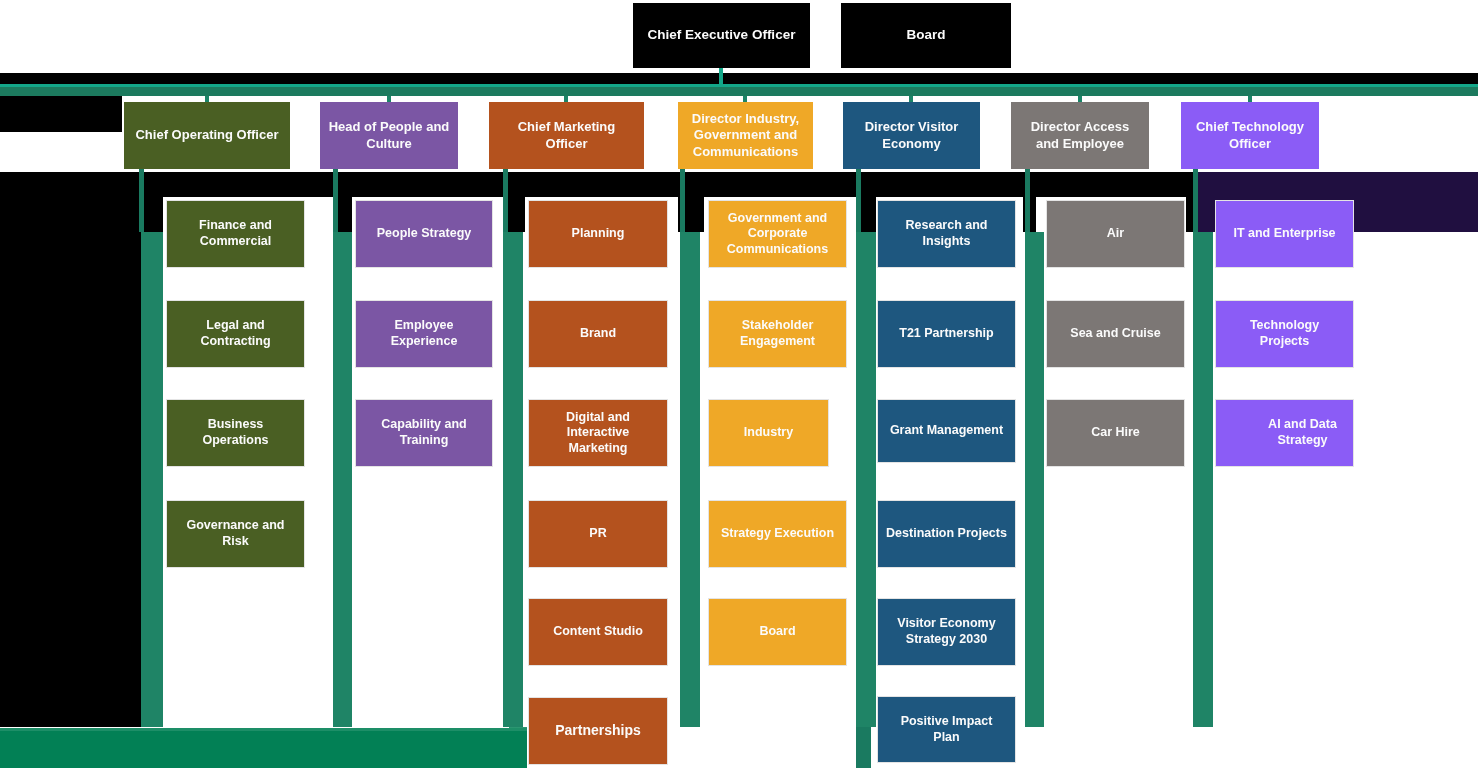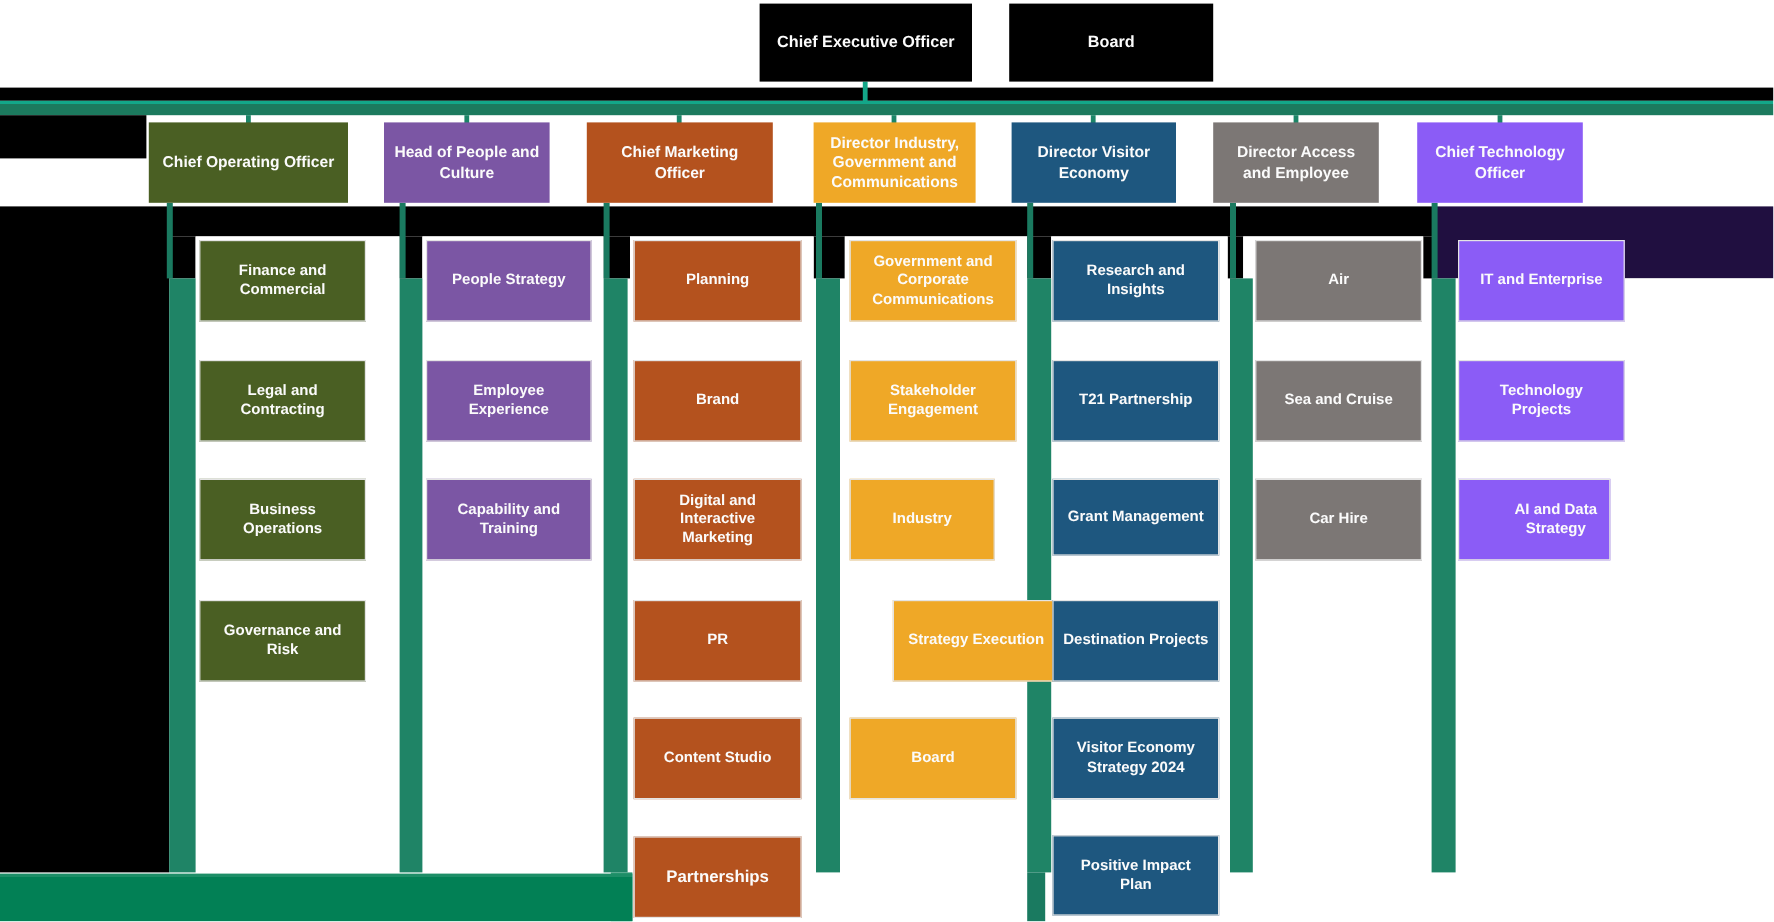--- a/index.html
+++ b/index.html
@@ -114,31 +114,31 @@
   <div class="box sub c-rust" style="left:528px;top:200px;width:140px;height:68px;">Planning</div>
   <div class="box sub c-rust" style="left:528px;top:300px;width:140px;height:68px;">Brand</div>
   <div class="box sub c-rust" style="left:528px;top:399px;width:140px;height:68px;">Digital and Interactive Marketing</div>
   <div class="box sub c-rust" style="left:528px;top:500px;width:140px;height:68px;">PR</div>
   <div class="box sub c-rust" style="left:528px;top:598px;width:140px;height:68px;">Content Studio</div>
   <div class="box sub c-rust fs14" style="left:528px;top:697px;width:140px;height:68px;">Partnerships</div>
 
   <div class="box sub c-amber" style="left:708px;top:200px;width:139px;height:68px;padding:2px 4px;">Government and Corporate Communications</div>
   <div class="box sub c-amber" style="left:708px;top:300px;width:139px;height:68px;">Stakeholder Engagement</div>
   <div class="box sub c-amber" style="left:708px;top:399px;width:121px;height:68px;">Industry</div>
-  <div class="box sub c-amber" style="left:744px;top:500px;width:139px;height:68px;padding:4px 2px;">Strategy Execution</div>
+  <div class="box sub c-amber" style="left:708px;top:500px;width:139px;height:68px;padding:4px 2px;">Strategy Execution</div>
   <div class="box sub c-amber" style="left:708px;top:598px;width:139px;height:68px;">Board</div>
 
   <div class="box sub c-blue" style="left:877px;top:200px;width:139px;height:68px;">Research and Insights</div>
   <div class="box sub c-blue" style="left:877px;top:300px;width:139px;height:68px;">T21 Partnership</div>
   <div class="box sub c-blue" style="left:877px;top:399px;width:139px;height:64px;">Grant Management</div>
   <div class="box sub c-blue" style="left:877px;top:500px;width:139px;height:68px;">Destination Projects</div>
-  <div class="box sub c-blue" style="left:877px;top:598px;width:139px;height:68px;">Visitor Economy Strategy 2024</div>
+  <div class="box sub c-blue" style="left:877px;top:598px;width:139px;height:68px;">Visitor Economy Strategy 2030</div>
   <div class="box sub c-blue" style="left:877px;top:696px;width:139px;height:67px;">Positive Impact Plan</div>
 
   <div class="box sub c-gray" style="left:1046px;top:200px;width:139px;height:68px;">Air</div>
   <div class="box sub c-gray" style="left:1046px;top:300px;width:139px;height:68px;">Sea and Cruise</div>
   <div class="box sub c-gray" style="left:1046px;top:399px;width:139px;height:68px;">Car Hire</div>
 
   <div class="box sub c-pink" style="left:1215px;top:200px;width:139px;height:68px;">IT and Enterprise</div>
   <div class="box sub c-pink" style="left:1215px;top:300px;width:139px;height:68px;">Technology Projects</div>
-  <div class="box sub c-pink" style="left:1215px;top:399px;width:127px;height:68px;padding-left:44px;">AI and Data Strategy</div>
+  <div class="box sub c-pink" style="left:1215px;top:399px;width:139px;height:68px;padding-left:44px;">AI and Data Strategy</div>
 
 </div>
 
 </body></html>

